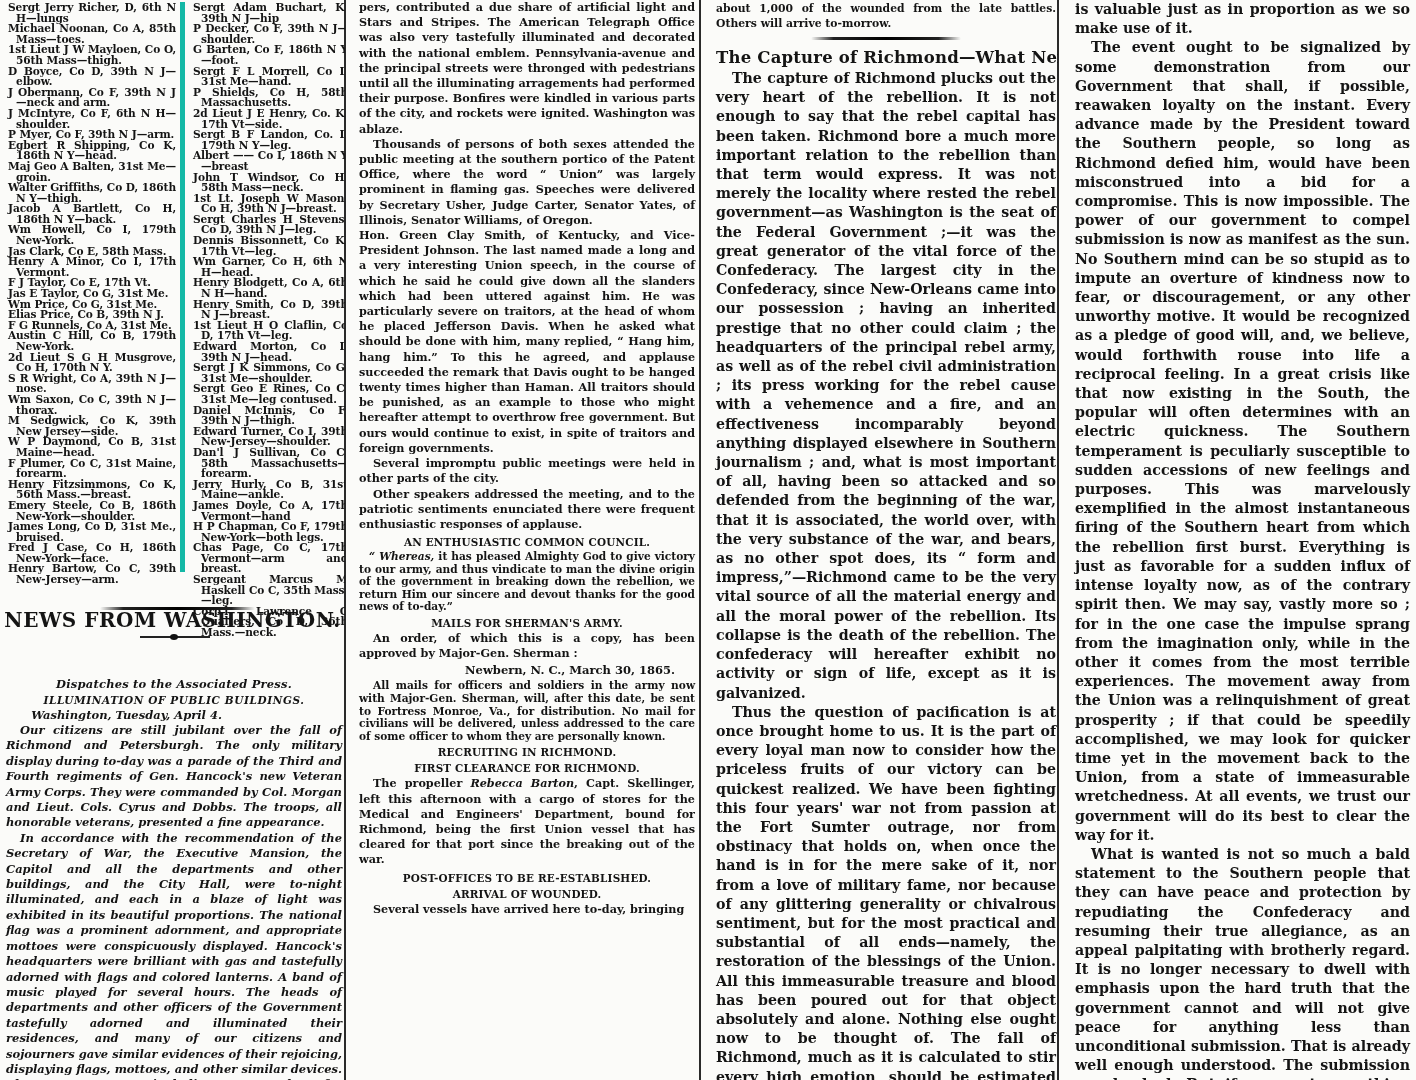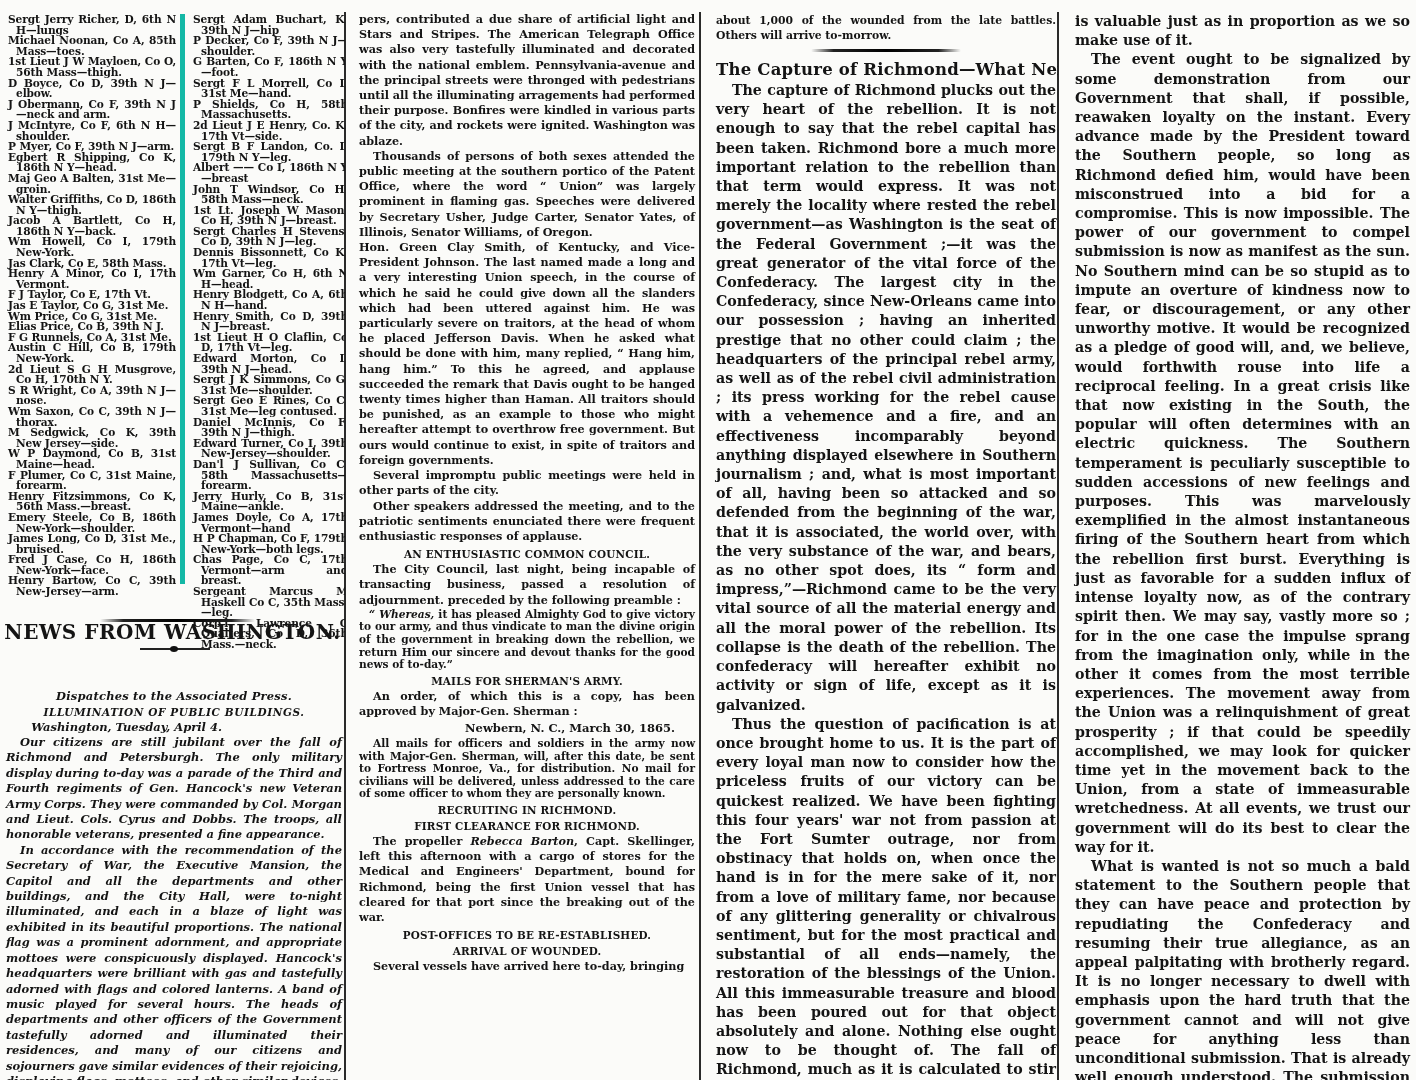--- a/index.html
+++ b/index.html
@@ -2,21 +2,21 @@
 <html><head>
 <meta charset="utf-8">
 <style>
   html, body { margin: 0; padding: 0; }
   body {
     width: 1416px; height: 1080px; overflow: hidden;
     background: #fbfbf9; color: #141414;
     font-family: "DejaVu Serif", "Liberation Serif", serif;
     position: relative;
   }
-  .page { position: absolute; inset: 0; margin-top: 12px; }
+  .page { position: absolute; inset: 0; }
   .col {
     position: absolute; top: 0; height: 1080px; overflow: hidden;
     box-sizing: border-box;
   }
   .col1 { left: 0; width: 345px; }
   .col2 { left: 347px; width: 352px; padding: 0 4px 0 12px; }
   .col3 { left: 702px; width: 356px; padding: 0 2px 0 14px; }
   .col4 { left: 1061px; width: 355px; padding: 0 6px 0 14px; }
   .vrule { position: absolute; top: 0; height: 1080px; width: 2px; background: #2a2a2a; }
   .vr1 { left: 344px; }
@@ -154,21 +154,20 @@
   </div>
 
   <div class="col col2">
     <p class="para" style="text-indent:0">pers, contributed a due share of artificial light and Stars and Stripes. The American Telegraph Office was also very tastefully illuminated and decorated with the national emblem. Pennsylvania-avenue and the principal streets were thronged with pedestrians until all the illuminating arragements had performed their purpose. Bonfires were kindled in various parts of the city, and rockets were ignited. Washington was ablaze.</p>
     <p class="para">Thousands of persons of both sexes attended the public meeting at the southern portico of the Patent Office, where the word “ Union” was largely prominent in flaming gas. Speeches were delivered by Secretary Usher, Judge Carter, Senator Yates, of Illinois, Senator Williams, of Oregon.</p>
     <p class="para" style="text-indent:0">Hon. Green Clay Smith, of Kentucky, and Vice-President Johnson. The last named made a long and a very interesting Union speech, in the course of which he said he could give down all the slanders which had been uttered against him. He was particularly severe on traitors, at the head of whom he placed Jefferson Davis. When he asked what should be done with him, many replied, “ Hang him, hang him.” To this he agreed, and applause succeeded the remark that Davis ought to be hanged twenty times higher than Haman. All traitors should be punished, as an example to those who might hereafter attempt to overthrow free government. But ours would continue to exist, in spite of traitors and foreign governments.</p>
     <p class="para">Several impromptu public meetings were held in other parts of the city.</p>
     <p class="para">Other speakers addressed the meeting, and to the patriotic sentiments enunciated there were frequent enthusiastic responses of applause.</p>
 
     <div class="subhead">AN ENTHUSIASTIC COMMON COUNCIL.</div>
-    <p class="para">The City Council, last night, being incapable of transacting business, passed a resolution of adjournment. preceded by the following preamble :</p>
     <p class="para quote"><i>“ Whereas,</i><span> it has pleased Almighty God to give victory to our army, and thus vindicate to man the divine origin of the government in breaking down the rebellion, we return Him our sincere and devout thanks for the good news of to-day.”</span></p>
 
     <div class="subhead">MAILS FOR SHERMAN'S ARMY.</div>
     <p class="para">An order, of which this is a copy, has been approved by Major-Gen. Sherman :</p>
     <div class="dateline2">Newbern, N. C., March 30, 1865.</div>
     <p class="para small">All mails for officers and soldiers in the army now with Major-Gen. Sherman, will, after this date, be sent to Fortress Monroe, Va., for distribution. No mail for civilians will be delivered, unless addressed to the care of some officer to whom they are personally known.</p>
 
     <div class="subhead">RECRUITING IN RICHMOND.</div>
 
     <div class="subhead">FIRST CLEARANCE FOR RICHMOND.</div>

